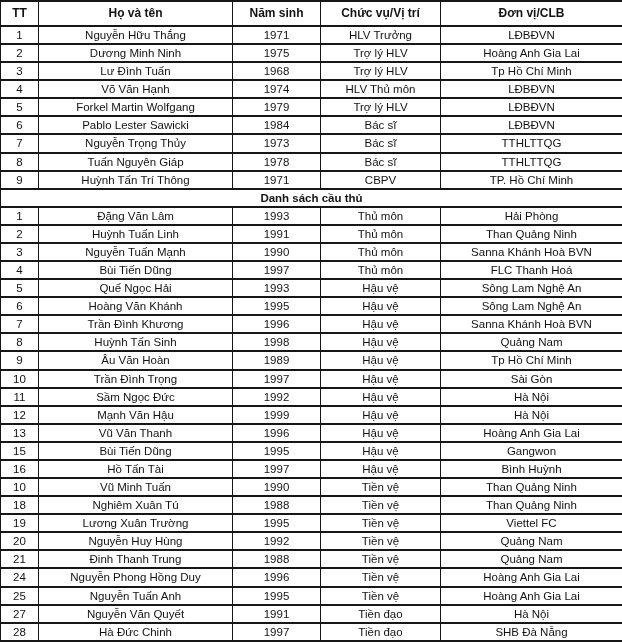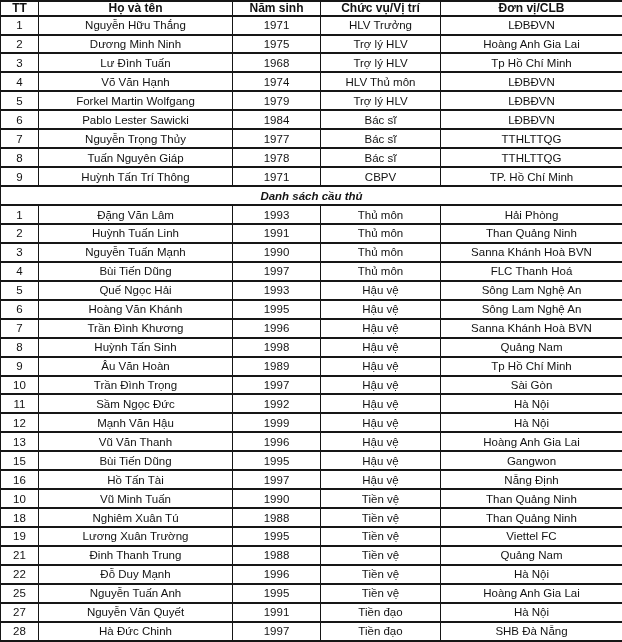--- a/index.html
+++ b/index.html
@@ -27,30 +27,29 @@
     border-bottom-width: 2px;
     padding: 0 2px;
     text-align: center;
     vertical-align: middle;
     color: var(--text, #131313);
     font-size: 11.5px;
     line-height: 1.05;
     white-space: nowrap;
     overflow: hidden;
   }
-  table.squad thead tr { height: 14px; }
+  table.squad thead tr { height: 25px; }
   table.squad tr { height: 16px; }
   table.squad th {
     font-weight: bold;
     font-size: 12px;
   }
   td.section-title {
     font-weight: bold;
     font-size: 12px;
-    font-style: italic;
   }
   col.c-tt   { width: 38px; }
   col.c-name { width: 194px; }
   col.c-year { width: 88px; }
   col.c-role { width: 120px; }
   col.c-club { width: 182px; }
 </style>
 </head>
 <body>
 
@@ -110,21 +109,21 @@
       <tr>
         <td>6</td>
         <td>Pablo Lester Sawicki</td>
         <td>1984</td>
         <td>Bác sĩ</td>
         <td>LĐBĐVN</td>
       </tr>
       <tr>
         <td>7</td>
         <td>Nguyễn Trọng Thủy</td>
-        <td>1977</td>
+        <td>1973</td>
         <td>Bác sĩ</td>
         <td>TTHLTTQG</td>
       </tr>
       <tr>
         <td>8</td>
         <td>Tuấn Nguyên Giáp</td>
         <td>1978</td>
         <td>Bác sĩ</td>
         <td>TTHLTTQG</td>
       </tr>
@@ -238,21 +237,21 @@
         <td>Bùi Tiến Dũng</td>
         <td>1995</td>
         <td>Hậu vệ</td>
         <td>Gangwon</td>
       </tr>
       <tr>
         <td>16</td>
         <td>Hồ Tấn Tài</td>
         <td>1997</td>
         <td>Hậu vệ</td>
-        <td>Nẵng Định</td>
+        <td>Bình Huỳnh</td>
       </tr>
       <tr>
         <td>10</td>
         <td>Vũ Minh Tuấn</td>
         <td>1990</td>
         <td>Tiền vệ</td>
         <td>Than Quảng Ninh</td>
       </tr>
       <tr>
         <td>18</td>
@@ -262,32 +261,39 @@
         <td>Than Quảng Ninh</td>
       </tr>
       <tr>
         <td>19</td>
         <td>Lương Xuân Trường</td>
         <td>1995</td>
         <td>Tiền vệ</td>
         <td>Viettel FC</td>
       </tr>
       <tr>
+        <td>20</td>
+        <td>Nguyễn Huy Hùng</td>
+        <td>1992</td>
+        <td>Tiền vệ</td>
+        <td>Quảng Nam</td>
+      </tr>
+      <tr>
         <td>21</td>
         <td>Đinh Thanh Trung</td>
         <td>1988</td>
         <td>Tiền vệ</td>
         <td>Quảng Nam</td>
       </tr>
       <tr>
-        <td>22</td>
-        <td>Đỗ Duy Mạnh</td>
+        <td>24</td>
+        <td>Nguyễn Phong Hồng Duy</td>
         <td>1996</td>
         <td>Tiền vệ</td>
-        <td>Hà Nội</td>
+        <td>Hoàng Anh Gia Lai</td>
       </tr>
       <tr>
         <td>25</td>
         <td>Nguyễn Tuấn Anh</td>
         <td>1995</td>
         <td>Tiền vệ</td>
         <td>Hoàng Anh Gia Lai</td>
       </tr>
       <tr>
         <td>27</td>

